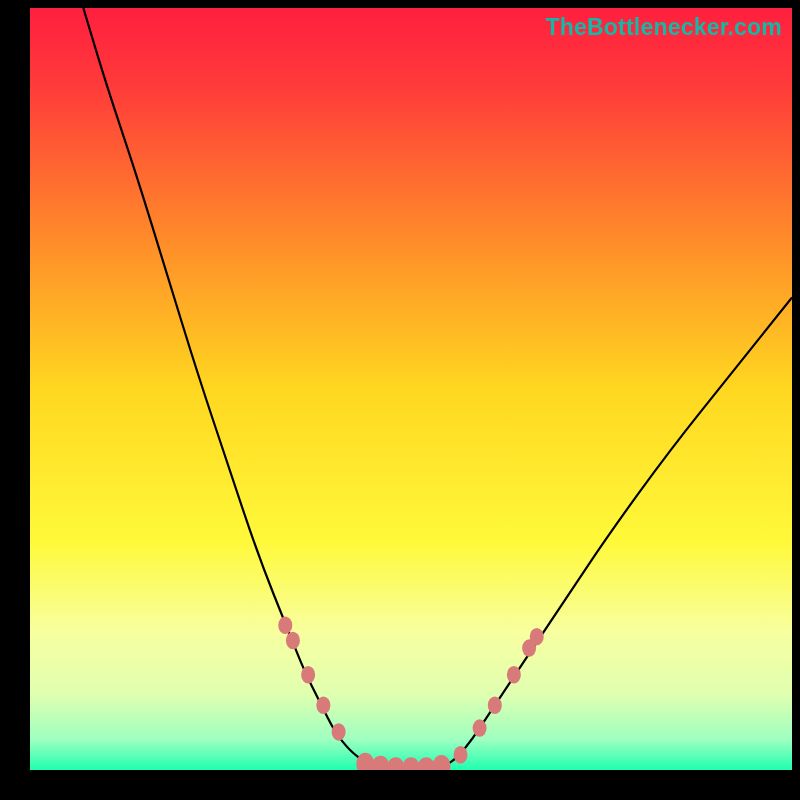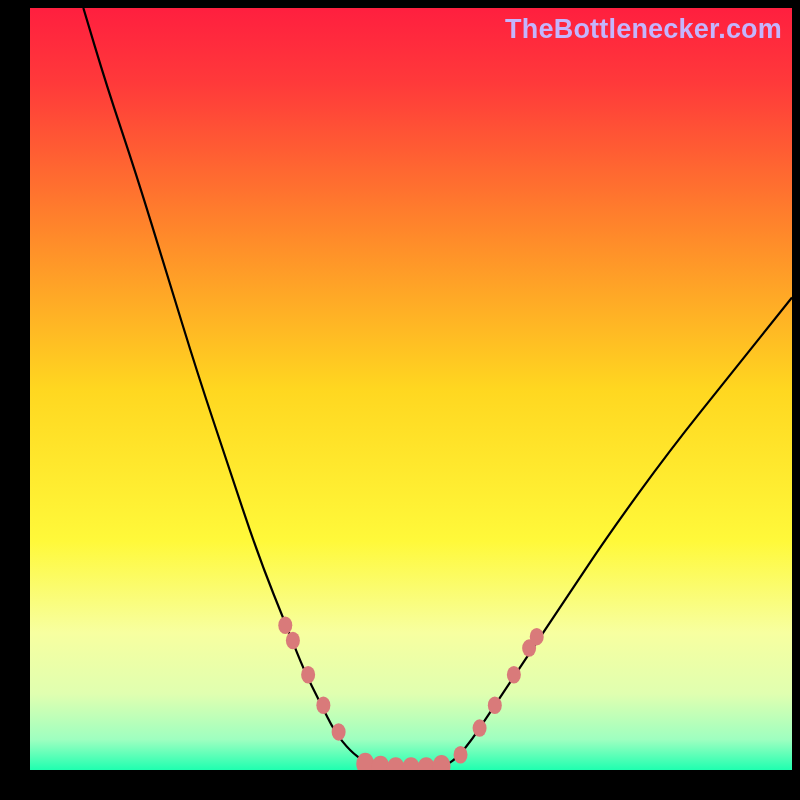--- a/index.html
+++ b/index.html
@@ -29,23 +29,23 @@
     position: absolute;
     left: 0;
     top: 0;
     width: 100%;
     height: 100%;
   }
   .watermark {
     position: absolute;
     top: 6px;
     right: 10px;
-    font-size: 27px;
+    font-size: 23px;
     font-weight: 600;
-    color: #c4b5fd;
+    color: #14b8a6;
     letter-spacing: 0.2px;
     user-select: none;
   }
   svg.curves {
     position: absolute;
     left: 0;
     top: 0;
     width: 100%;
     height: 100%;
   }

